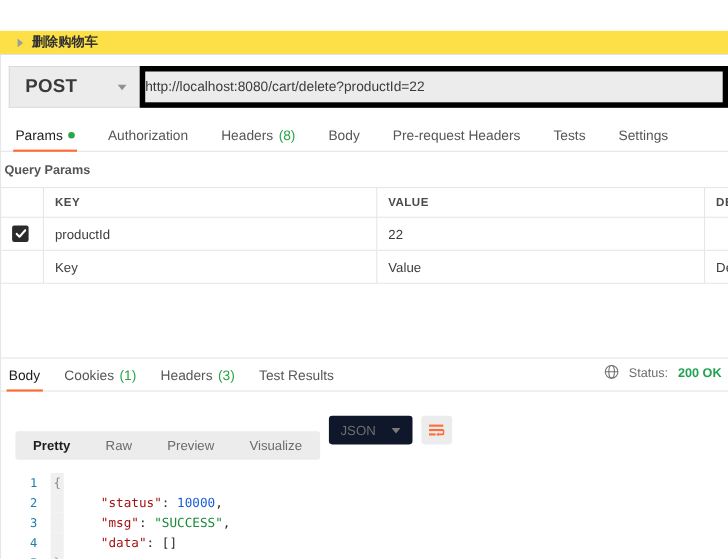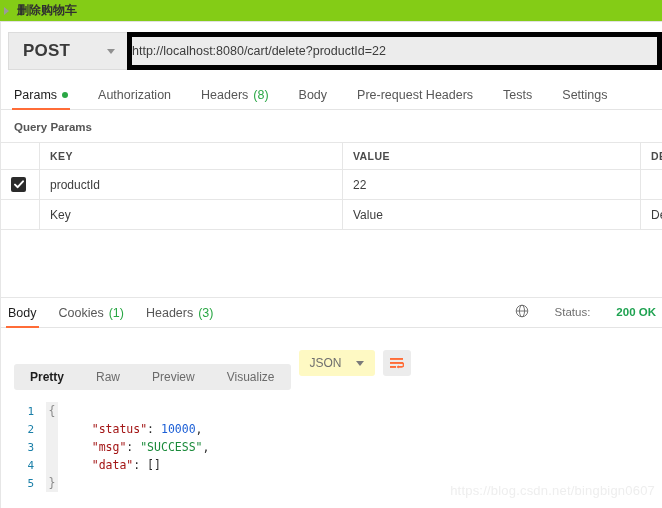--- a/index.html
+++ b/index.html
@@ -8,23 +8,24 @@
     background: #ffffff;
     font-family: "Liberation Sans", sans-serif;
     overflow: hidden;
   }
   #app { position: relative; width: 662px; height: 508px; background: #fff; }
 
   
   .req-header {
     height: 22px;
     display: flex; align-items: center;
-    padding-left: 4px;
+    padding-left: 16px;
     border-bottom: 1px solid #e1e1e1;
-    background: #84cc16;
+    background: #fde047;
+    margin-top: 28px;
   }
   .caret {
     width: 0; height: 0;
     border-left: 5px solid #9b9b9b;
     border-top: 4px solid transparent;
     border-bottom: 4px solid transparent;
     margin-right: 8px;
   }
   .req-title {
     font-size: 12px; color: #303030; font-weight: 600;
@@ -84,21 +85,21 @@
   }
   .dot-green {
     width: 6px; height: 6px; border-radius: 50%;
     background: #2aa745; display: inline-block;
   }
   .count-green { color: #2aa745; }
 
   
   .qp-label {
     font-size: 11.5px; font-weight: 700; color: #555;
-    padding: 11px 0 9px 14px;
+    padding: 11px 0 9px 4px;
   }
   table.params {
     width: 100%;
     border-collapse: collapse;
     table-layout: fixed;
   }
   table.params th, table.params td {
     border: 1px solid #e6e6e6;
     height: 30px;
     text-align: left;
@@ -132,21 +133,21 @@
   .resp-tabs {
     display: flex; align-items: flex-end;
     height: 30px;
     padding-left: 8px;
     border-bottom: 1px solid #e4e4e4;
     position: relative;
   }
   .resp-tabs .tab { margin-right: 22px; font-size: 12.5px; }
   .status-area {
     position: absolute; right: 6px; bottom: 7px;
-    display: flex; align-items: center; gap: 26px;
+    display: flex; align-items: center; gap: 9px;
     font-size: 11.5px; color: #6e6e6e;
   }
   .status-val { color: #1fa251; font-weight: 700; }
 
   
   .view-bar {
     display: flex; align-items: center;
     padding: 8px 0 8px 14px;
     gap: 8px;
   }
@@ -155,21 +156,21 @@
     display: flex; align-items: center;
     height: 26px;
     margin-top: 28px;
   }
   .seg-item {
     font-size: 12px; color: #6b6b6b;
     padding: 0 16px; line-height: 26px;
   }
   .seg-item.active { color: #1d1d1d; font-weight: 700; }
   .fmt-select {
-    background: #fef9c3; border-radius: 3px;
+    background: #0f172a; border-radius: 3px;
     height: 26px; display: flex; align-items: center;
     padding: 0 11px; gap: 14px;
     font-size: 12px; color: #6e6e6e;
   }
   .fmt-caret {
     width: 0; height: 0;
     border-top: 5px solid #7a7a7a;
     border-left: 4.5px solid transparent;
     border-right: 4.5px solid transparent;
   }
@@ -301,20 +302,23 @@
         <span>Body</span>
       </div>
       <div class="tab">
         <span>Cookies</span>
         <span class="count-green">(1)</span>
       </div>
       <div class="tab">
         <span>Headers</span>
         <span class="count-green">(3)</span>
       </div>
+      <div class="tab">
+        <span>Test Results</span>
+      </div>
       <div class="status-area">
       <span>
         <svg width="14" height="14" viewBox="0 0 16 16">
           <circle cx="8" cy="8" r="6.6" fill="none" stroke="#6e6e6e" stroke-width="1.1"></circle>
           <ellipse cx="8" cy="8" rx="2.9" ry="6.6" fill="none" stroke="#6e6e6e" stroke-width="1.1"></ellipse>
           <line x1="1.4" y1="8" x2="14.6" y2="8" stroke="#6e6e6e" stroke-width="1.1"></line>
         </svg>
       </span>
       <span>Status:</span>
       <span class="status-val">200 OK</span>

